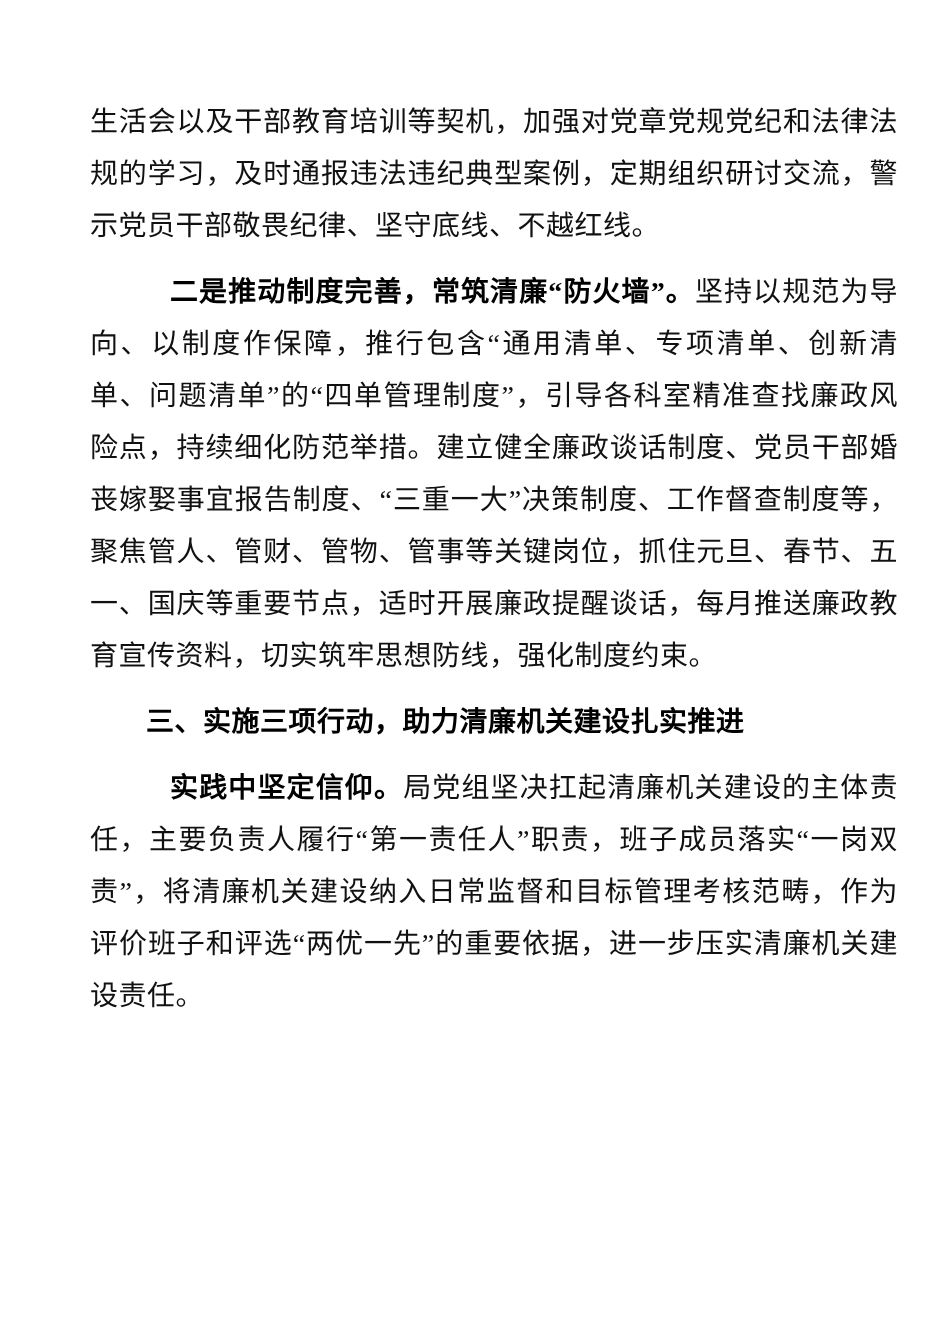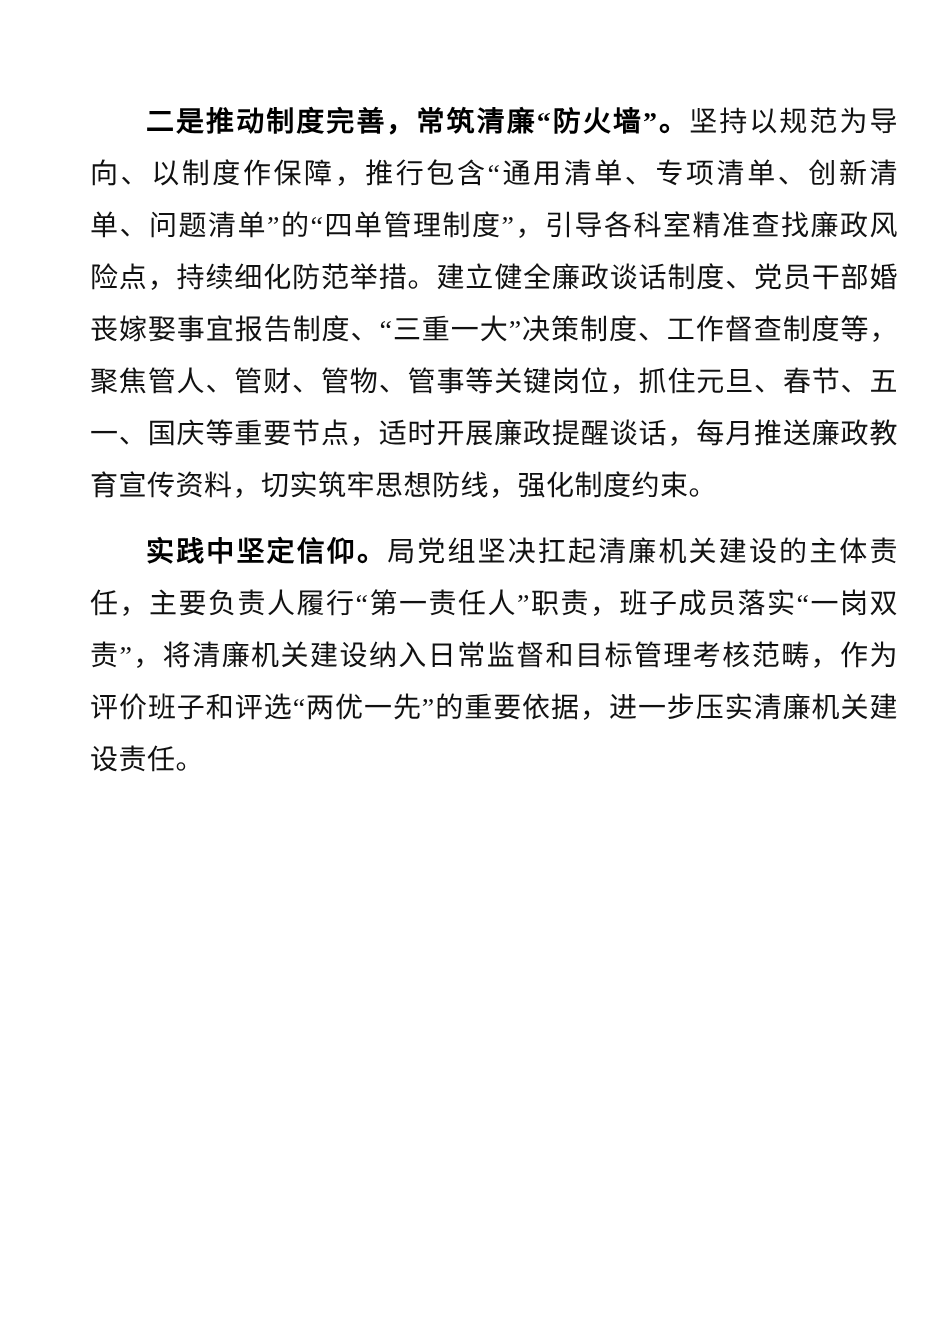--- a/index.html
+++ b/index.html
@@ -35,44 +35,49 @@
   }
   .indent {
     text-indent: 2em;
   }
   .continuation {
     text-indent: 0;
   }
   .lead {
     font-weight: bold;
     color: #000000;
+    margin-left: 24px;
   }
   .heading {
     font-size: 28px;
     line-height: 52px;
     font-weight: bold;
     color: #000000;
     margin: 0 0 14px 0;
     text-indent: 2em;
   }
   .body-text {
     font-weight: normal;
   }
 </style>
 </head>
 <body>
 
 <div class="page">
   <main class="content">
 
+    <p class="para continuation">
+      <span class="body-text">生活会以及干部教育培训等契机，加强对党章党规党纪和法律法规的学习，及时通报违法违纪典型案例，定期组织研讨交流，警示党员干部敬畏纪律、坚守底线、不越红线。</span>
+    </p>
 
     <p class="para indent">
       <span class="lead">二是推动制度完善，常筑清廉“防火墙”。</span><span class="body-text">坚持以规范为导向、以制度作保障，推行包含“通用清单、专项清单、创新清单、问题清单”的“四单管理制度”，引导各科室精准查找廉政风险点，持续细化防范举措。建立健全廉政谈话制度、党员干部婚丧嫁娶事宜报告制度、“三重一大”决策制度、工作督查制度等，聚焦管人、管财、管物、管事等关键岗位，抓住元旦、春节、五一、国庆等重要节点，适时开展廉政提醒谈话，每月推送廉政教育宣传资料，切实筑牢思想防线，强化制度约束。</span>
     </p>
 
+    <h2 class="heading">三、实施三项行动，助力清廉机关建设扎实推进</h2>
 
 
     <p class="para indent">
       <span class="lead">实践中坚定信仰。</span><span class="body-text">局党组坚决扛起清廉机关建设的主体责任，主要负责人履行“第一责任人”职责，班子成员落实“一岗双责”，将清廉机关建设纳入日常监督和目标管理考核范畴，作为评价班子和评选“两优一先”的重要依据，进一步压实清廉机关建设责任。</span>
     </p>
 
   </main>
 </div>
 
 </body></html>

